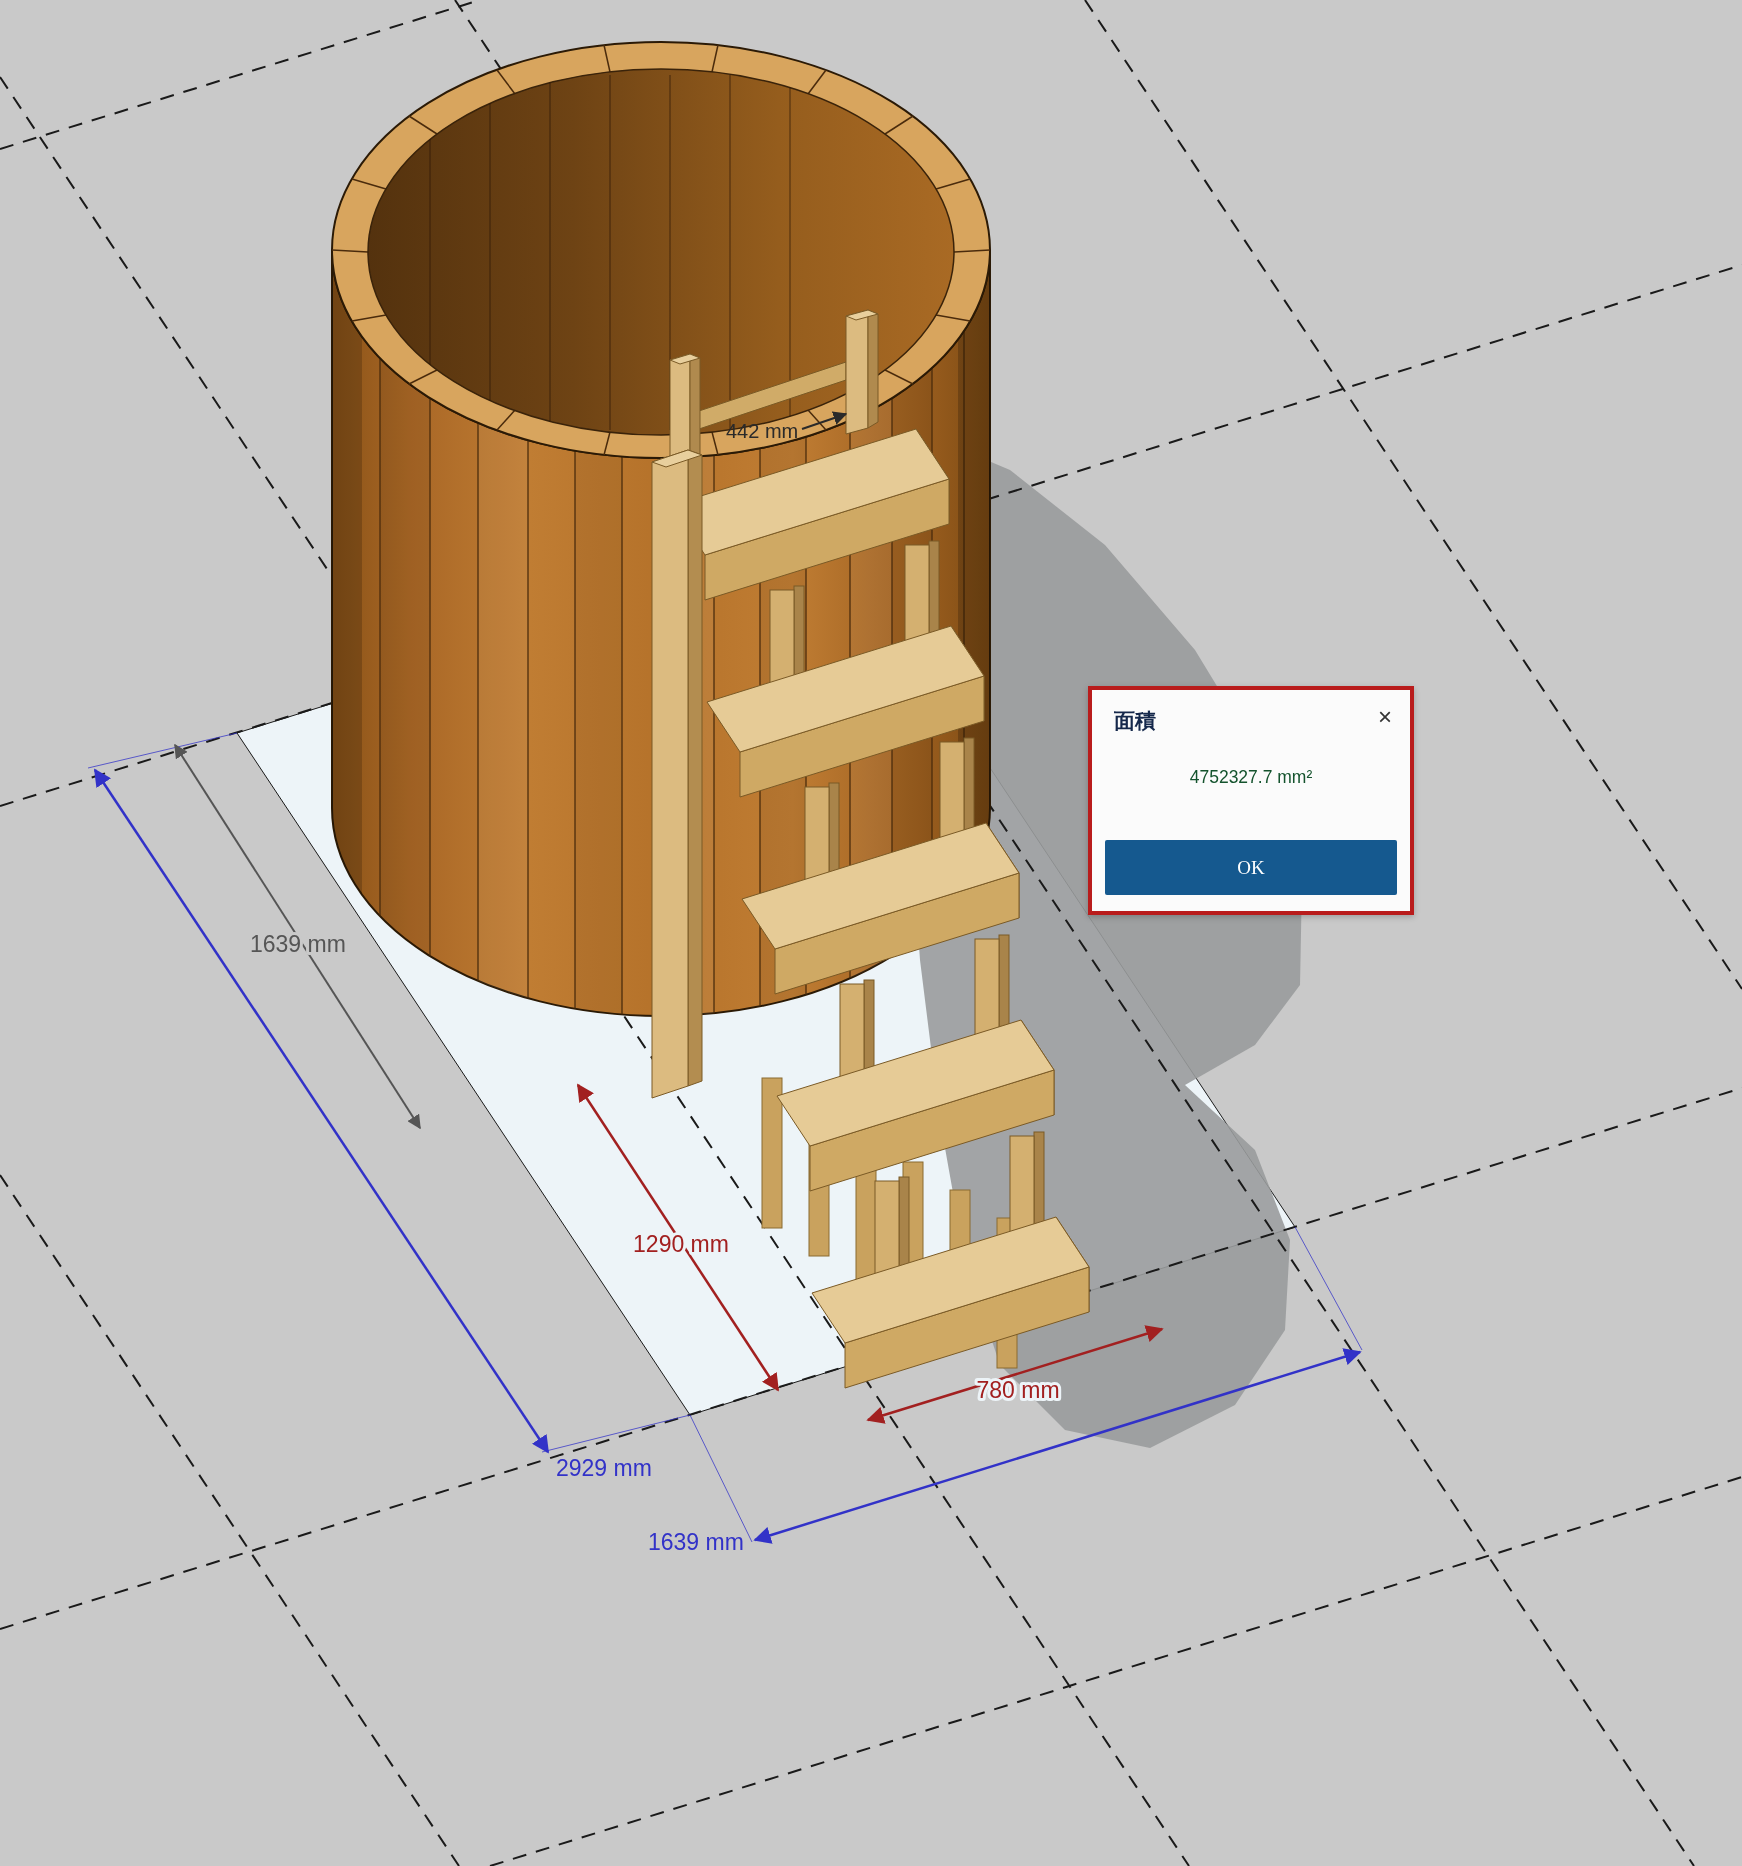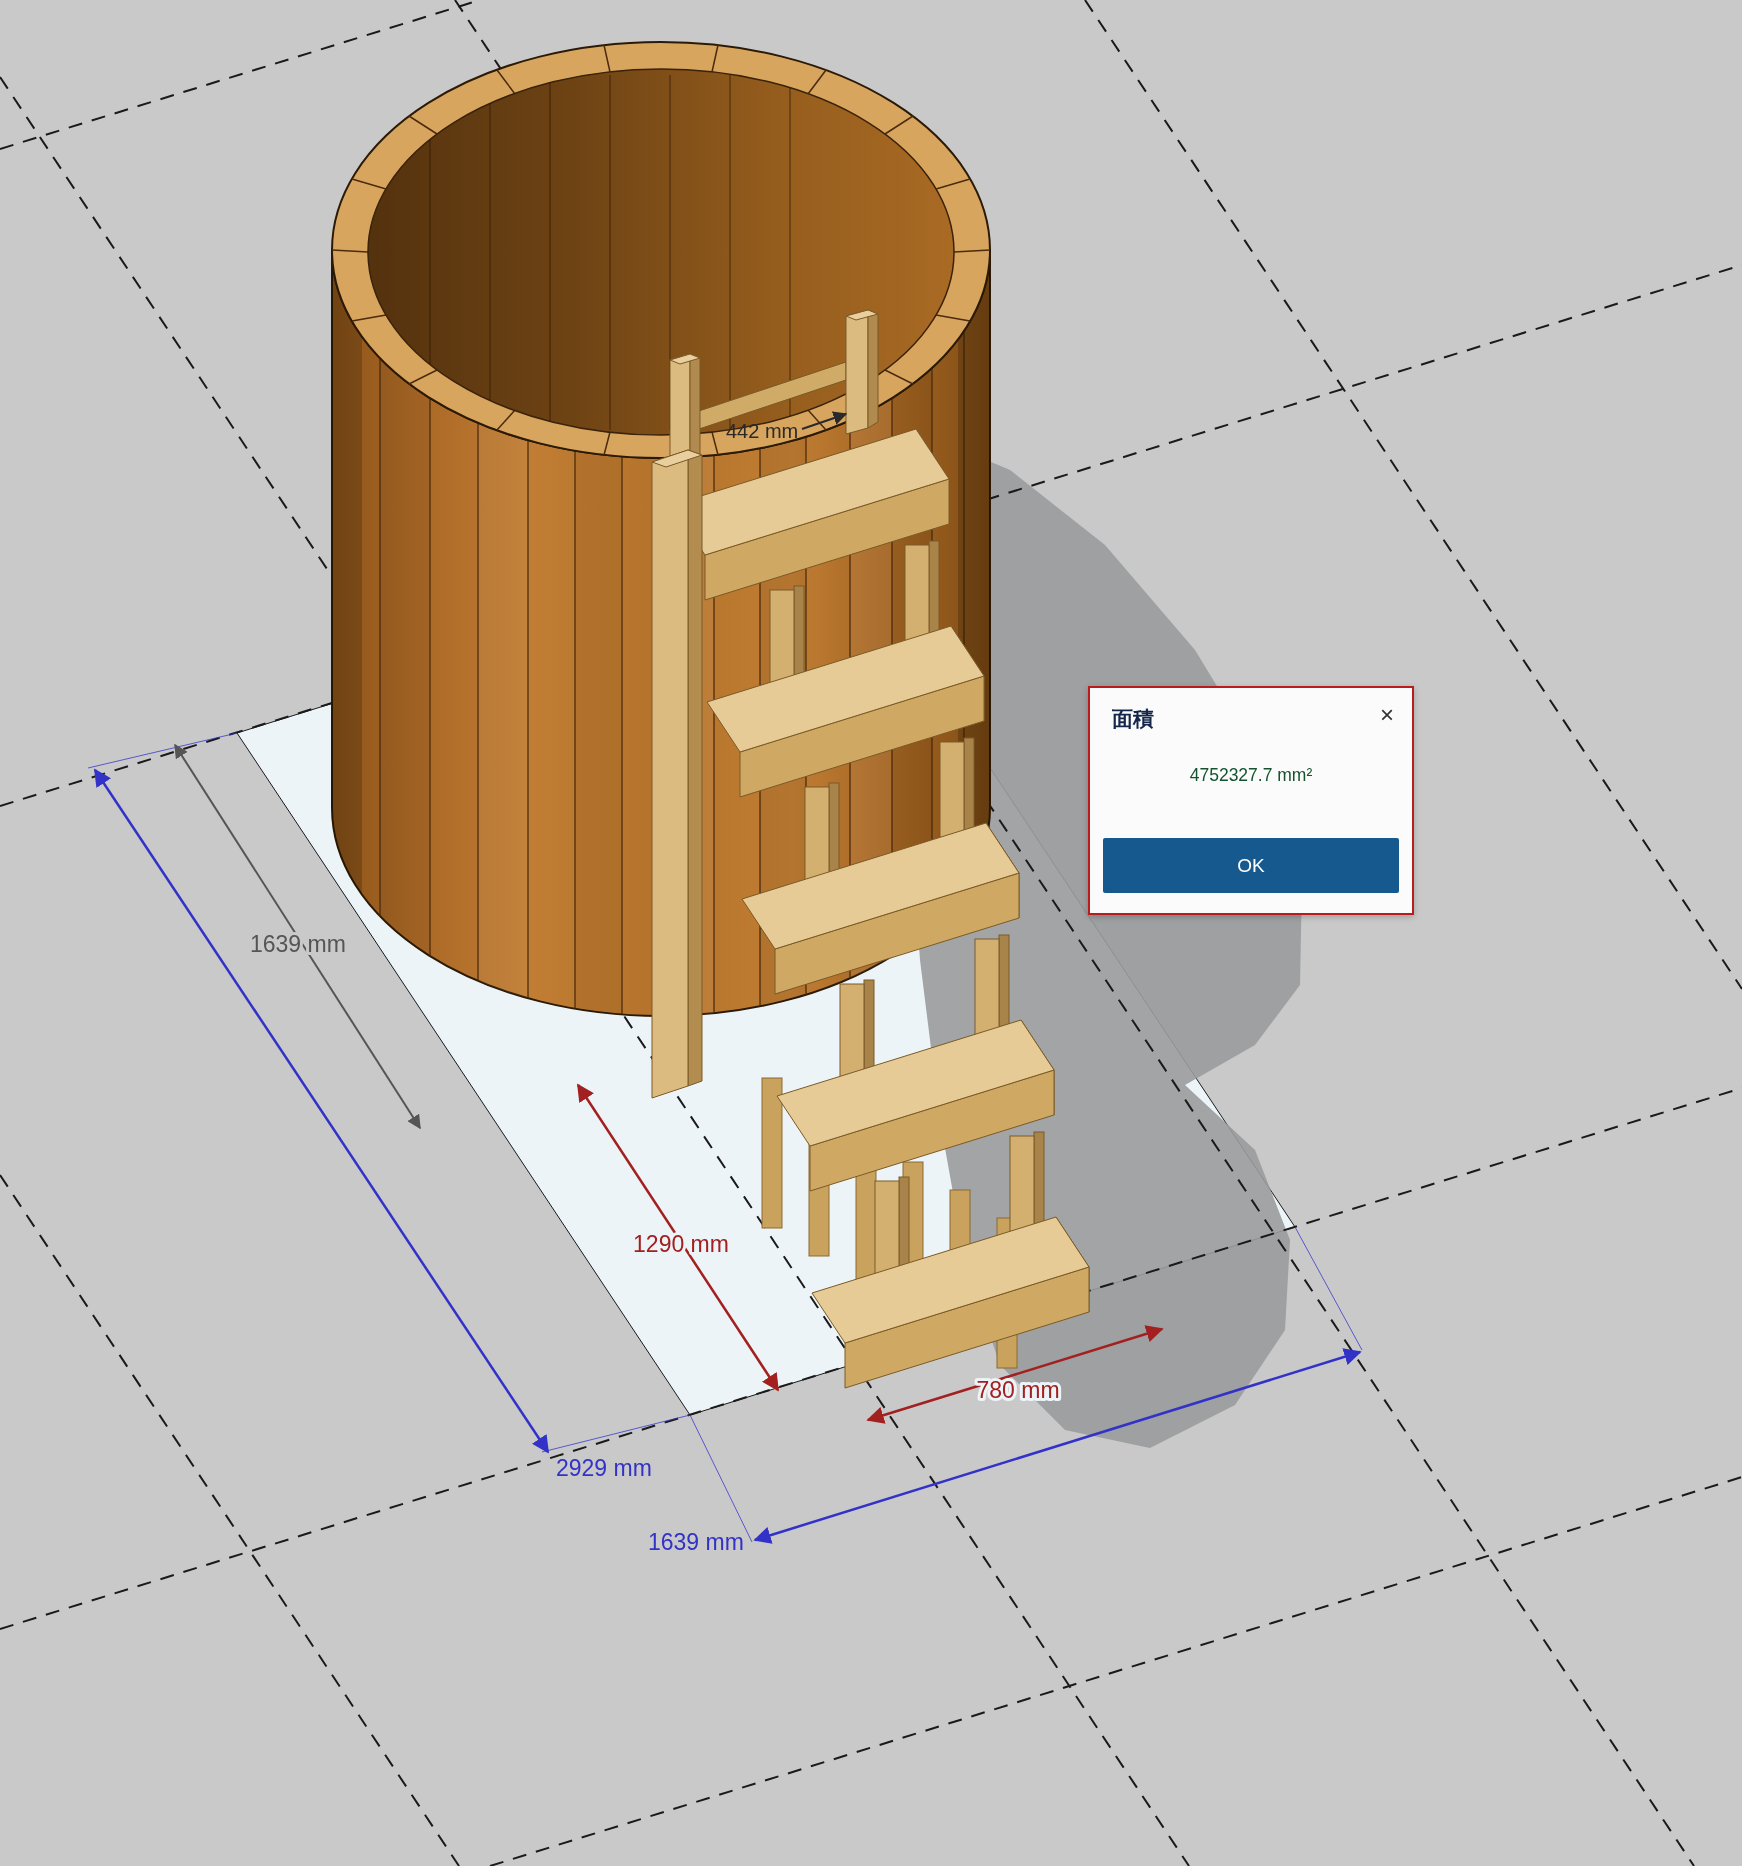--- a/index.html
+++ b/index.html
@@ -4,31 +4,31 @@
 <style>
   html,body{margin:0;padding:0;background:#c9c9c9;}
   #app{position:relative;width:1742px;height:1866px;overflow:hidden;
        font-family:"Liberation Sans",sans-serif;background:#c9c9c9;}
   #scene{position:absolute;left:0;top:0;}
   svg text{font-family:"Liberation Sans",sans-serif;}
 
   .dim-label{font-size:23px;paint-order:stroke;stroke-linejoin:round;}
 
   .dialog{position:absolute;left:1088px;top:686px;width:326px;height:229px;
-          background:#fbfbfb;border:2px solid #b91c1c;
+          background:#fbfbfb;border:4px solid #b91c1c;
           box-shadow:0 2px 6px rgba(0,0,0,.22);box-sizing:border-box;}
   .dialog-header{display:flex;justify-content:space-between;align-items:flex-start;
                  padding:17px 18px 0 22px;}
   .dialog-title{font-size:21px;font-weight:bold;color:#15284b;}
   .dialog-close{background:none;border:none;font-size:24px;line-height:20px;
                 color:#333;cursor:pointer;padding:0;}
   .dialog-value{text-align:center;margin-top:32px;font-size:17.5px;color:#14532d;}
   .dialog-ok{position:absolute;left:13px;right:13px;top:150px;height:55px;
              background:#15598f;color:#ffffff;border:none;border-radius:2px;
-             font-size:19px;cursor:pointer;font-family:Liberation Sans, sans-serif;}
+             font-size:19px;cursor:pointer;font-family:Liberation Serif, serif;}
 </style>
 </head>
 <body>
 
 <div id="app">
 <svg id="scene" width="1742" height="1866" viewBox="0 0 1742 1866">
   <defs>
     <linearGradient id="gradBody" x1="0" y1="0" x2="1" y2="0">
       <stop offset="0" stop-color="#8a5317"></stop>
       <stop offset="0.12" stop-color="#a96726"></stop>

